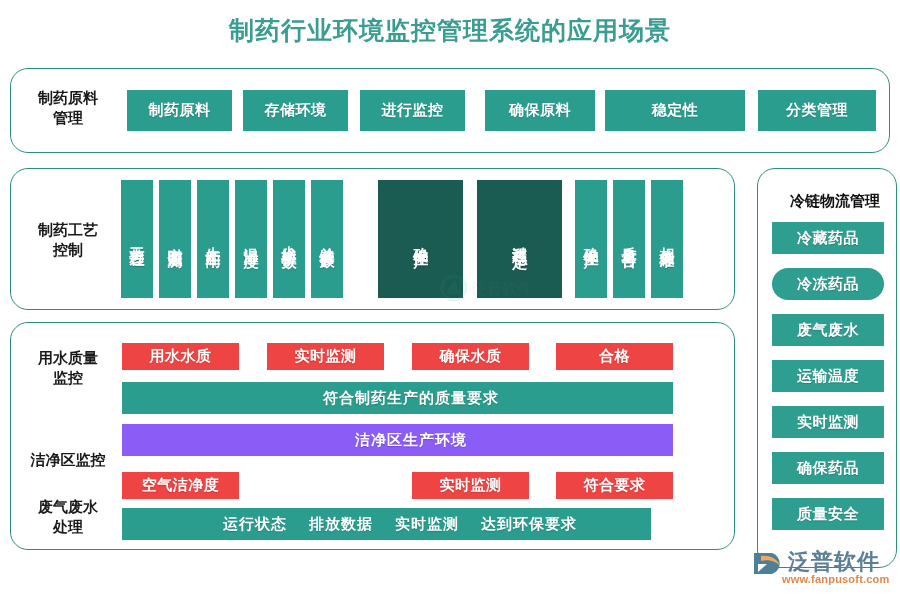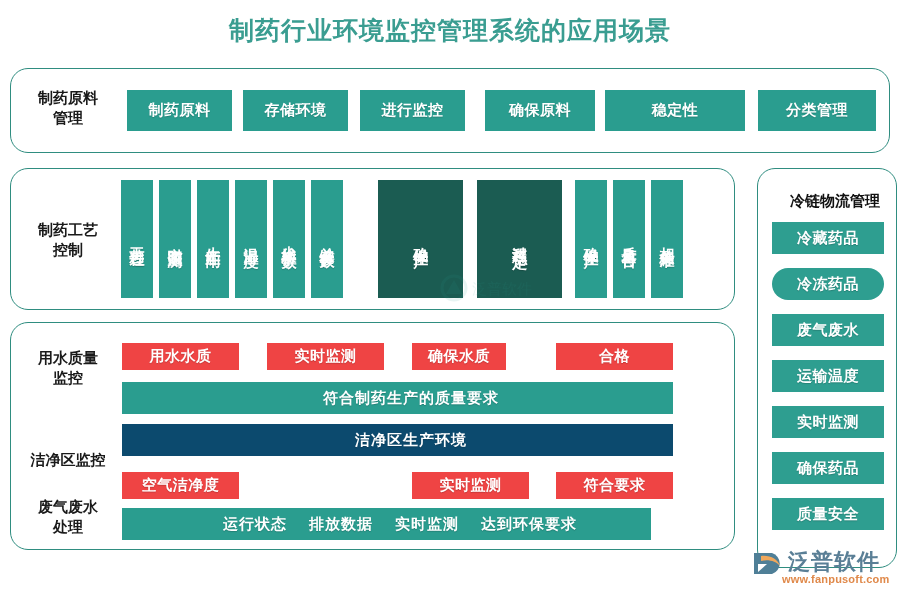--- a/index.html
+++ b/index.html
@@ -68,21 +68,21 @@
   
   .bar {
     position: absolute;
     display: flex; align-items: center; justify-content: center;
     color: #fff; font-weight: bold; font-size: 15px;
     letter-spacing: 1px;
     text-shadow: 0 1px 1px rgba(0,0,0,.18);
     padding-left: 27px;
   }
   .bar.teal { background: #2a9d8f; }
-  .bar.dark { background: #0c4a6e; }
+  .bar.dark { background: #8b5cf6; }
   .bar .seg { margin: 0 11px; }
 
   
   .side-title {
     position: absolute;
     width: 156px; text-align: center;
     font-size: 15px; font-weight: bold; color: #111;
   }
 
   
@@ -145,21 +145,21 @@
   <div class="chip vert" style="left:613px; top:180px; width:32px; height:118px;">质量符合</div>
   <div class="chip vert" style="left:651px; top:180px; width:32px; height:118px;">相关标准</div>
 
   <div class="card" style="left:10px; top:322px; width:725px; height:228px;"></div>
 
   <div class="sec-label" style="left:14px; top:348px; width:108px;">用水质量
 监控</div>
 
   <div class="chip light" style="left:122px; top:343px; width:117px; height:27px;">用水水质</div>
   <div class="chip light" style="left:267px; top:343px; width:117px; height:27px;">实时监测</div>
-  <div class="chip light" style="left:412px; top:343px; width:94px; height:27px;">确保水质</div>
+  <div class="chip light" style="left:412px; top:343px; width:117px; height:27px;">确保水质</div>
   <div class="chip light" style="left:556px; top:343px; width:117px; height:27px;">合格</div>
 
   <div class="bar teal" style="left:122px; top:382px; width:551px; height:32px;">符合制药生产的质量要求</div>
 
   <div class="sec-label" style="left:14px; top:450px; width:108px;">洁净区监控</div>
 
   <div class="bar dark" style="left:122px; top:424px; width:551px; height:32px;">洁净区生产环境</div>
 
   <div class="chip light" style="left:122px; top:472px; width:117px; height:27px;">空气洁净度</div>
   <div class="chip light" style="left:412px; top:472px; width:117px; height:27px;">实时监测</div>

